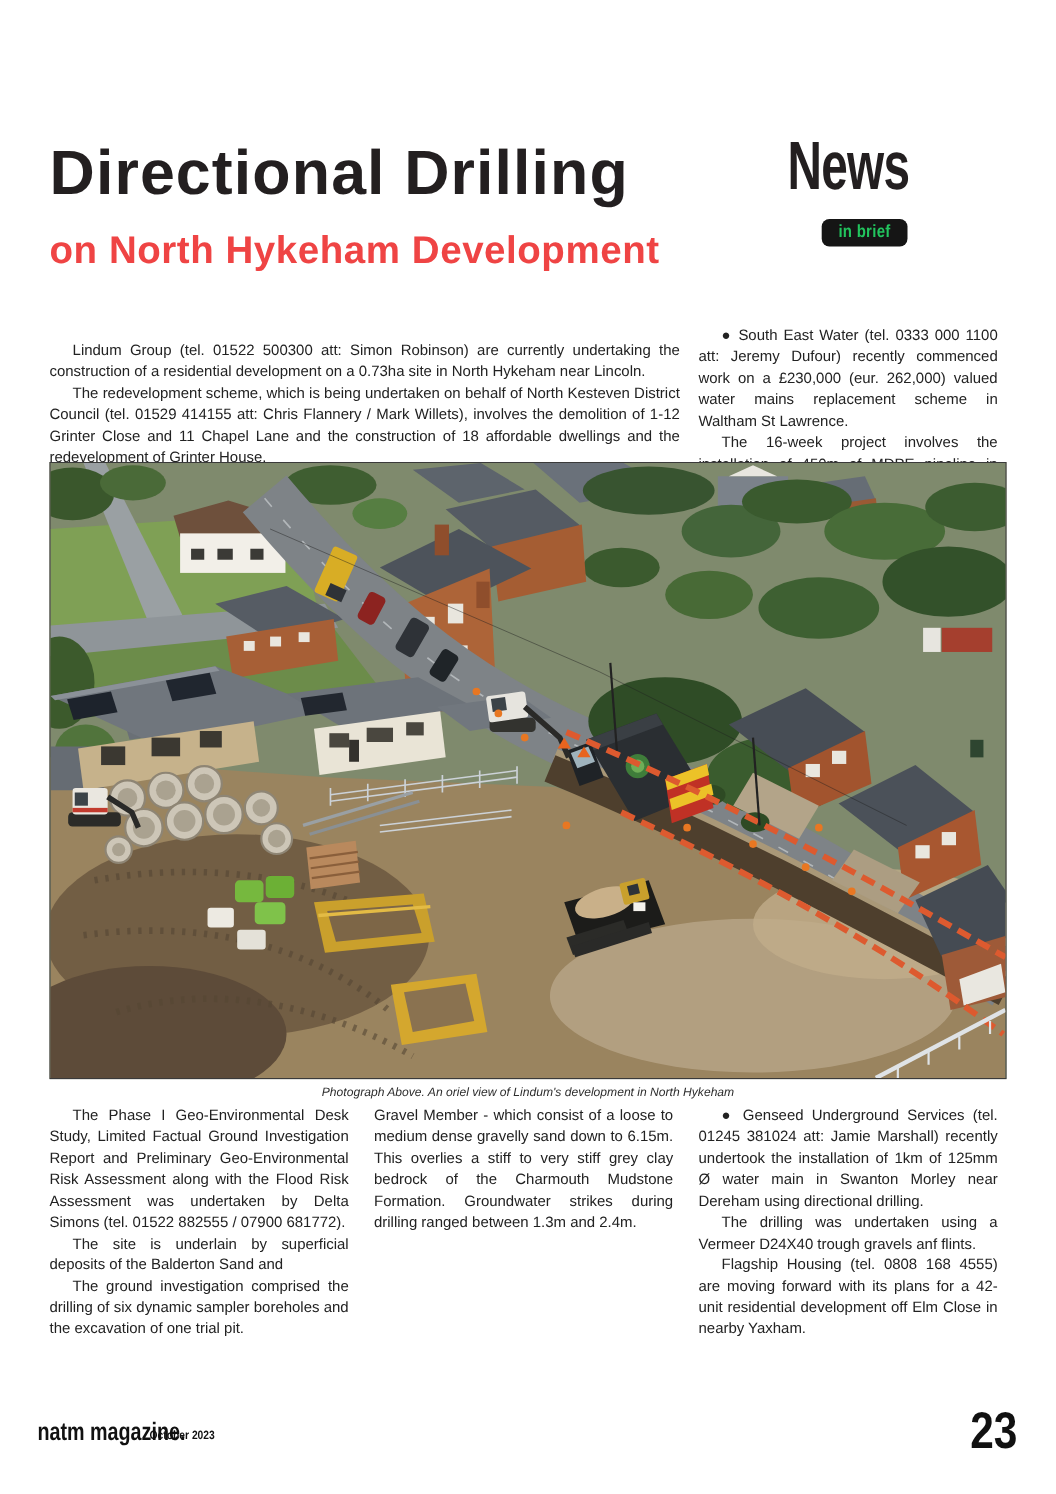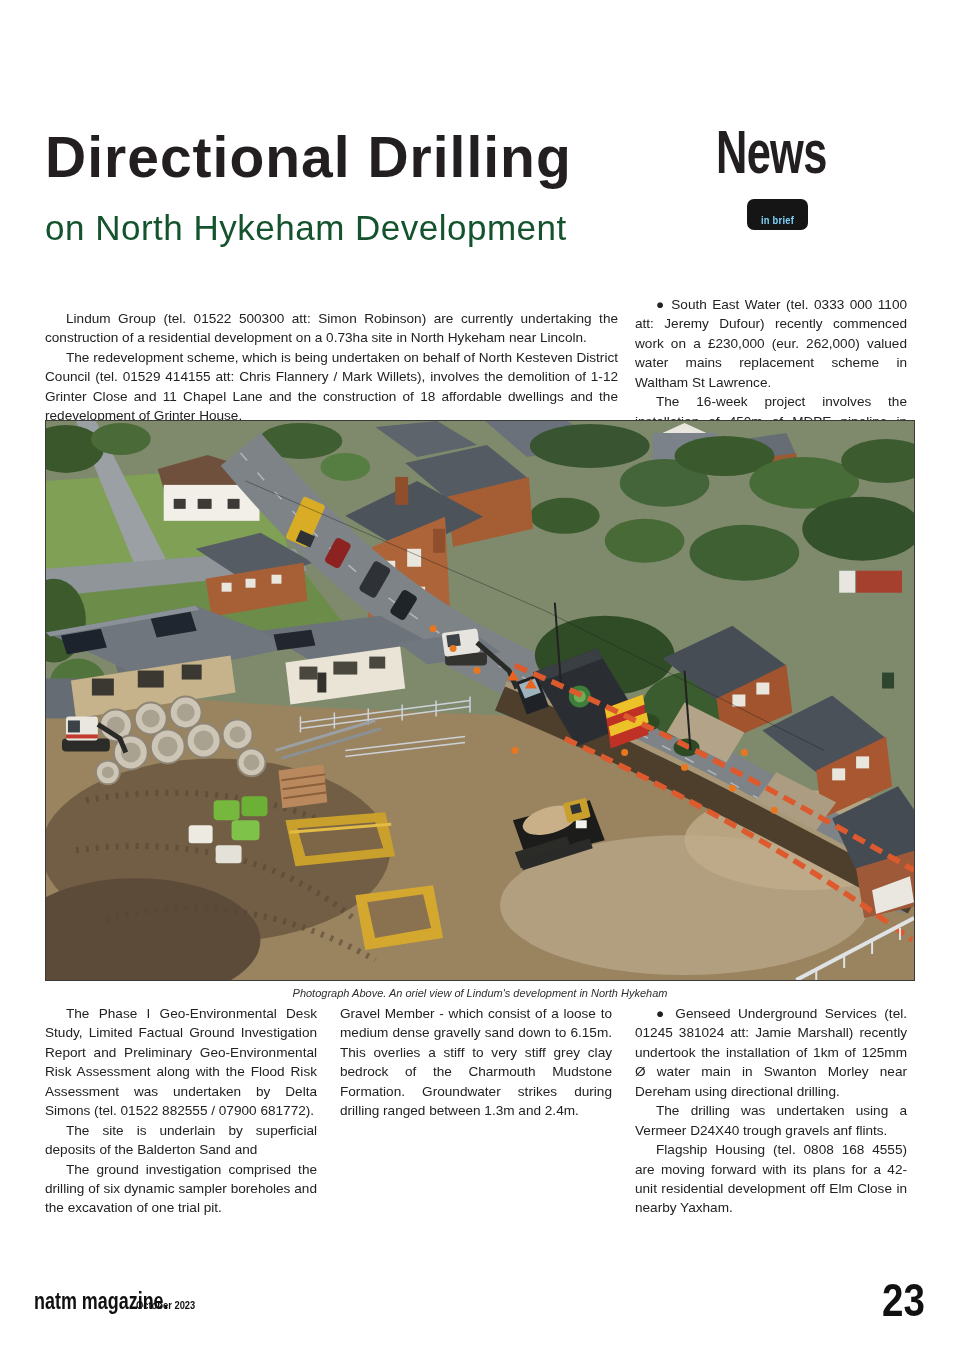--- a/index.html
+++ b/index.html
@@ -7,31 +7,31 @@
   .page {
     position:relative; width:960px; height:1358px; background:#ffffff;
     font-family:"Liberation Sans", sans-serif; color:#1f1f1f; overflow:hidden;
   }
   
   .title1 {
     position:absolute; left:45px; top:124px; font-size:57px; font-weight:700;
     letter-spacing:1px; color:#231f20; white-space:nowrap;
   }
   .title2 {
-    position:absolute; left:45px; top:208px; font-size:35px; font-weight:400;
-    letter-spacing:.5px; color:#14532d; white-space:nowrap;
+    position:absolute; left:45px; top:208px; font-size:35px; font-weight:700;
+    letter-spacing:.5px; color:#ef4444; white-space:nowrap;
   }
   .news-logo {
     position:absolute; left:716px; top:116px; font-size:62px; font-weight:900;
     color:#231f20; transform:scaleX(.70); transform-origin:left top; letter-spacing:-1px;
     white-space:nowrap;
   }
   .in-brief {
-    position:absolute; left:747px; top:199px; background:#151515; color:#7dd3fc;
-    border-radius:7px; padding:15px 11px 4px; font-size:11px; font-weight:700;
+    position:absolute; left:747px; top:199px; background:#151515; color:#22c55e;
+    border-radius:7px; padding:3px 11px 4px; font-size:16px; font-weight:700;
     letter-spacing:.3px;
   }
   .in-brief span { display:inline-block; transform:scaleX(.85); transform-origin:center; }
   
   .bodytext { font-size:13.6px; line-height:1.43; text-align:justify; color:#222;margin-top:44px; }
   .bodytext p.ind { text-indent:21px; }
   .intro { position:absolute; left:45px; top:265px; width:573px; }
   .brief-col { position:absolute; left:635px; top:251px; width:272px; }
   
   .photo {

